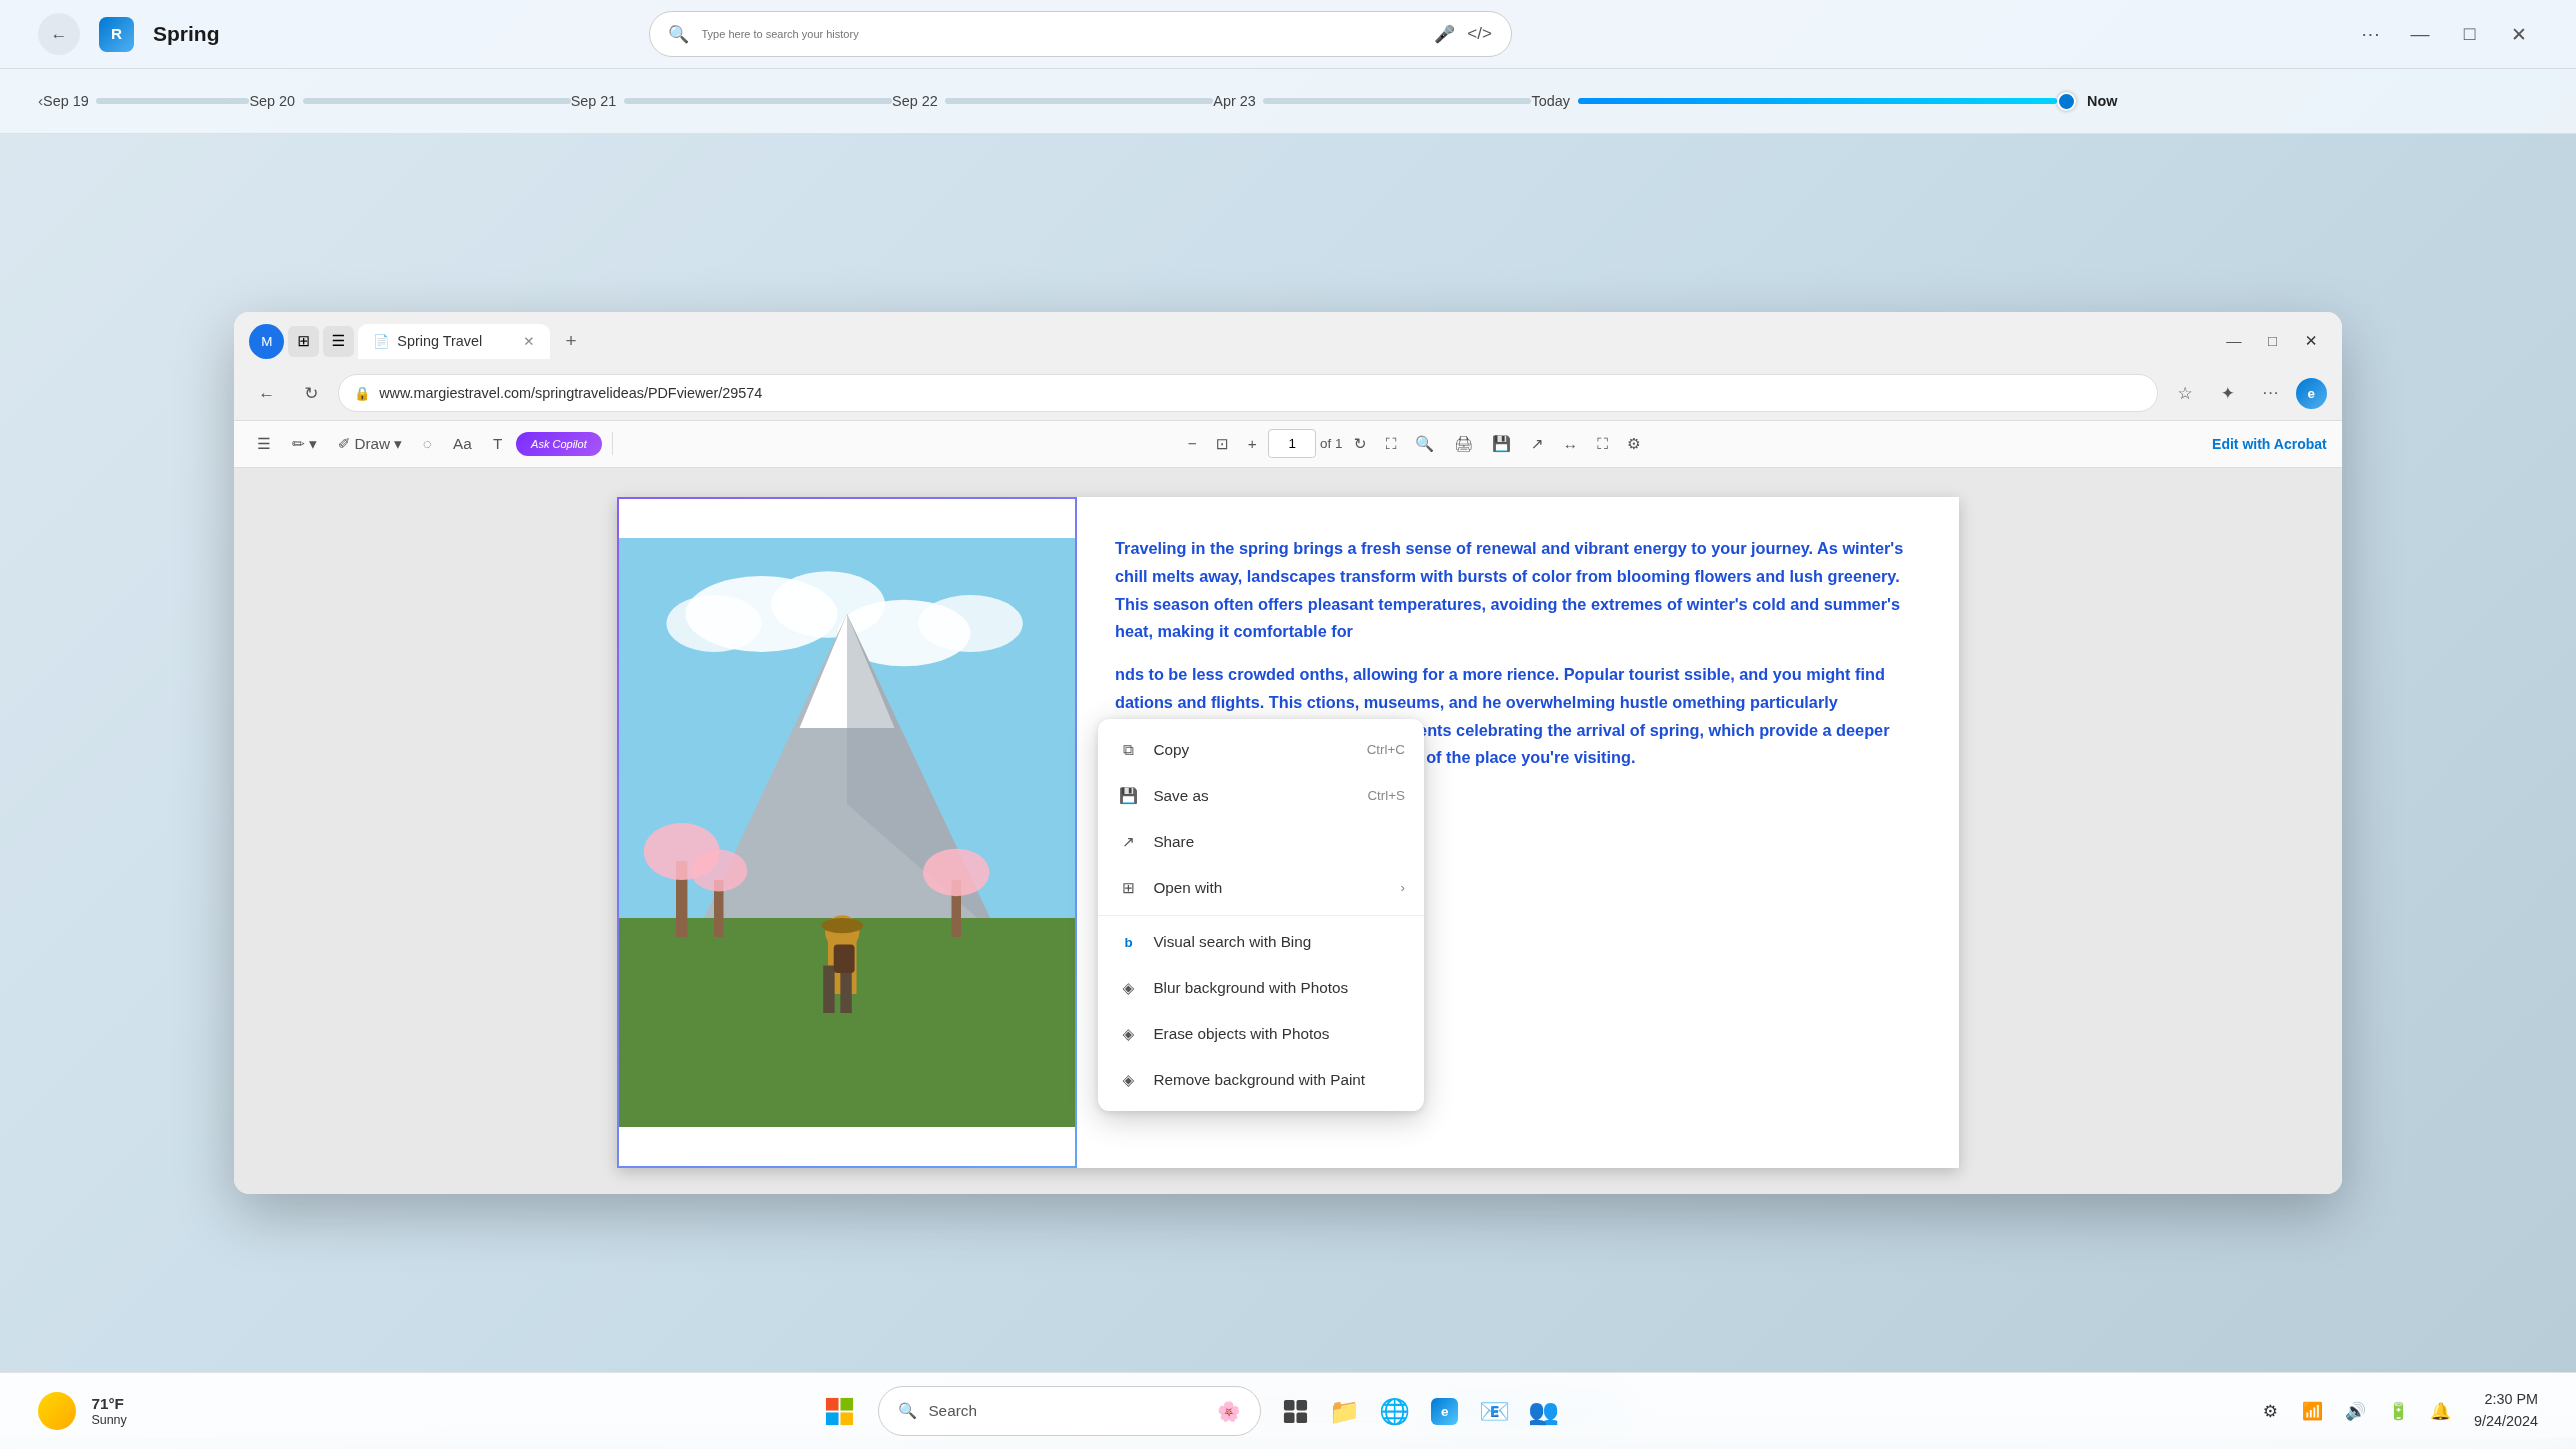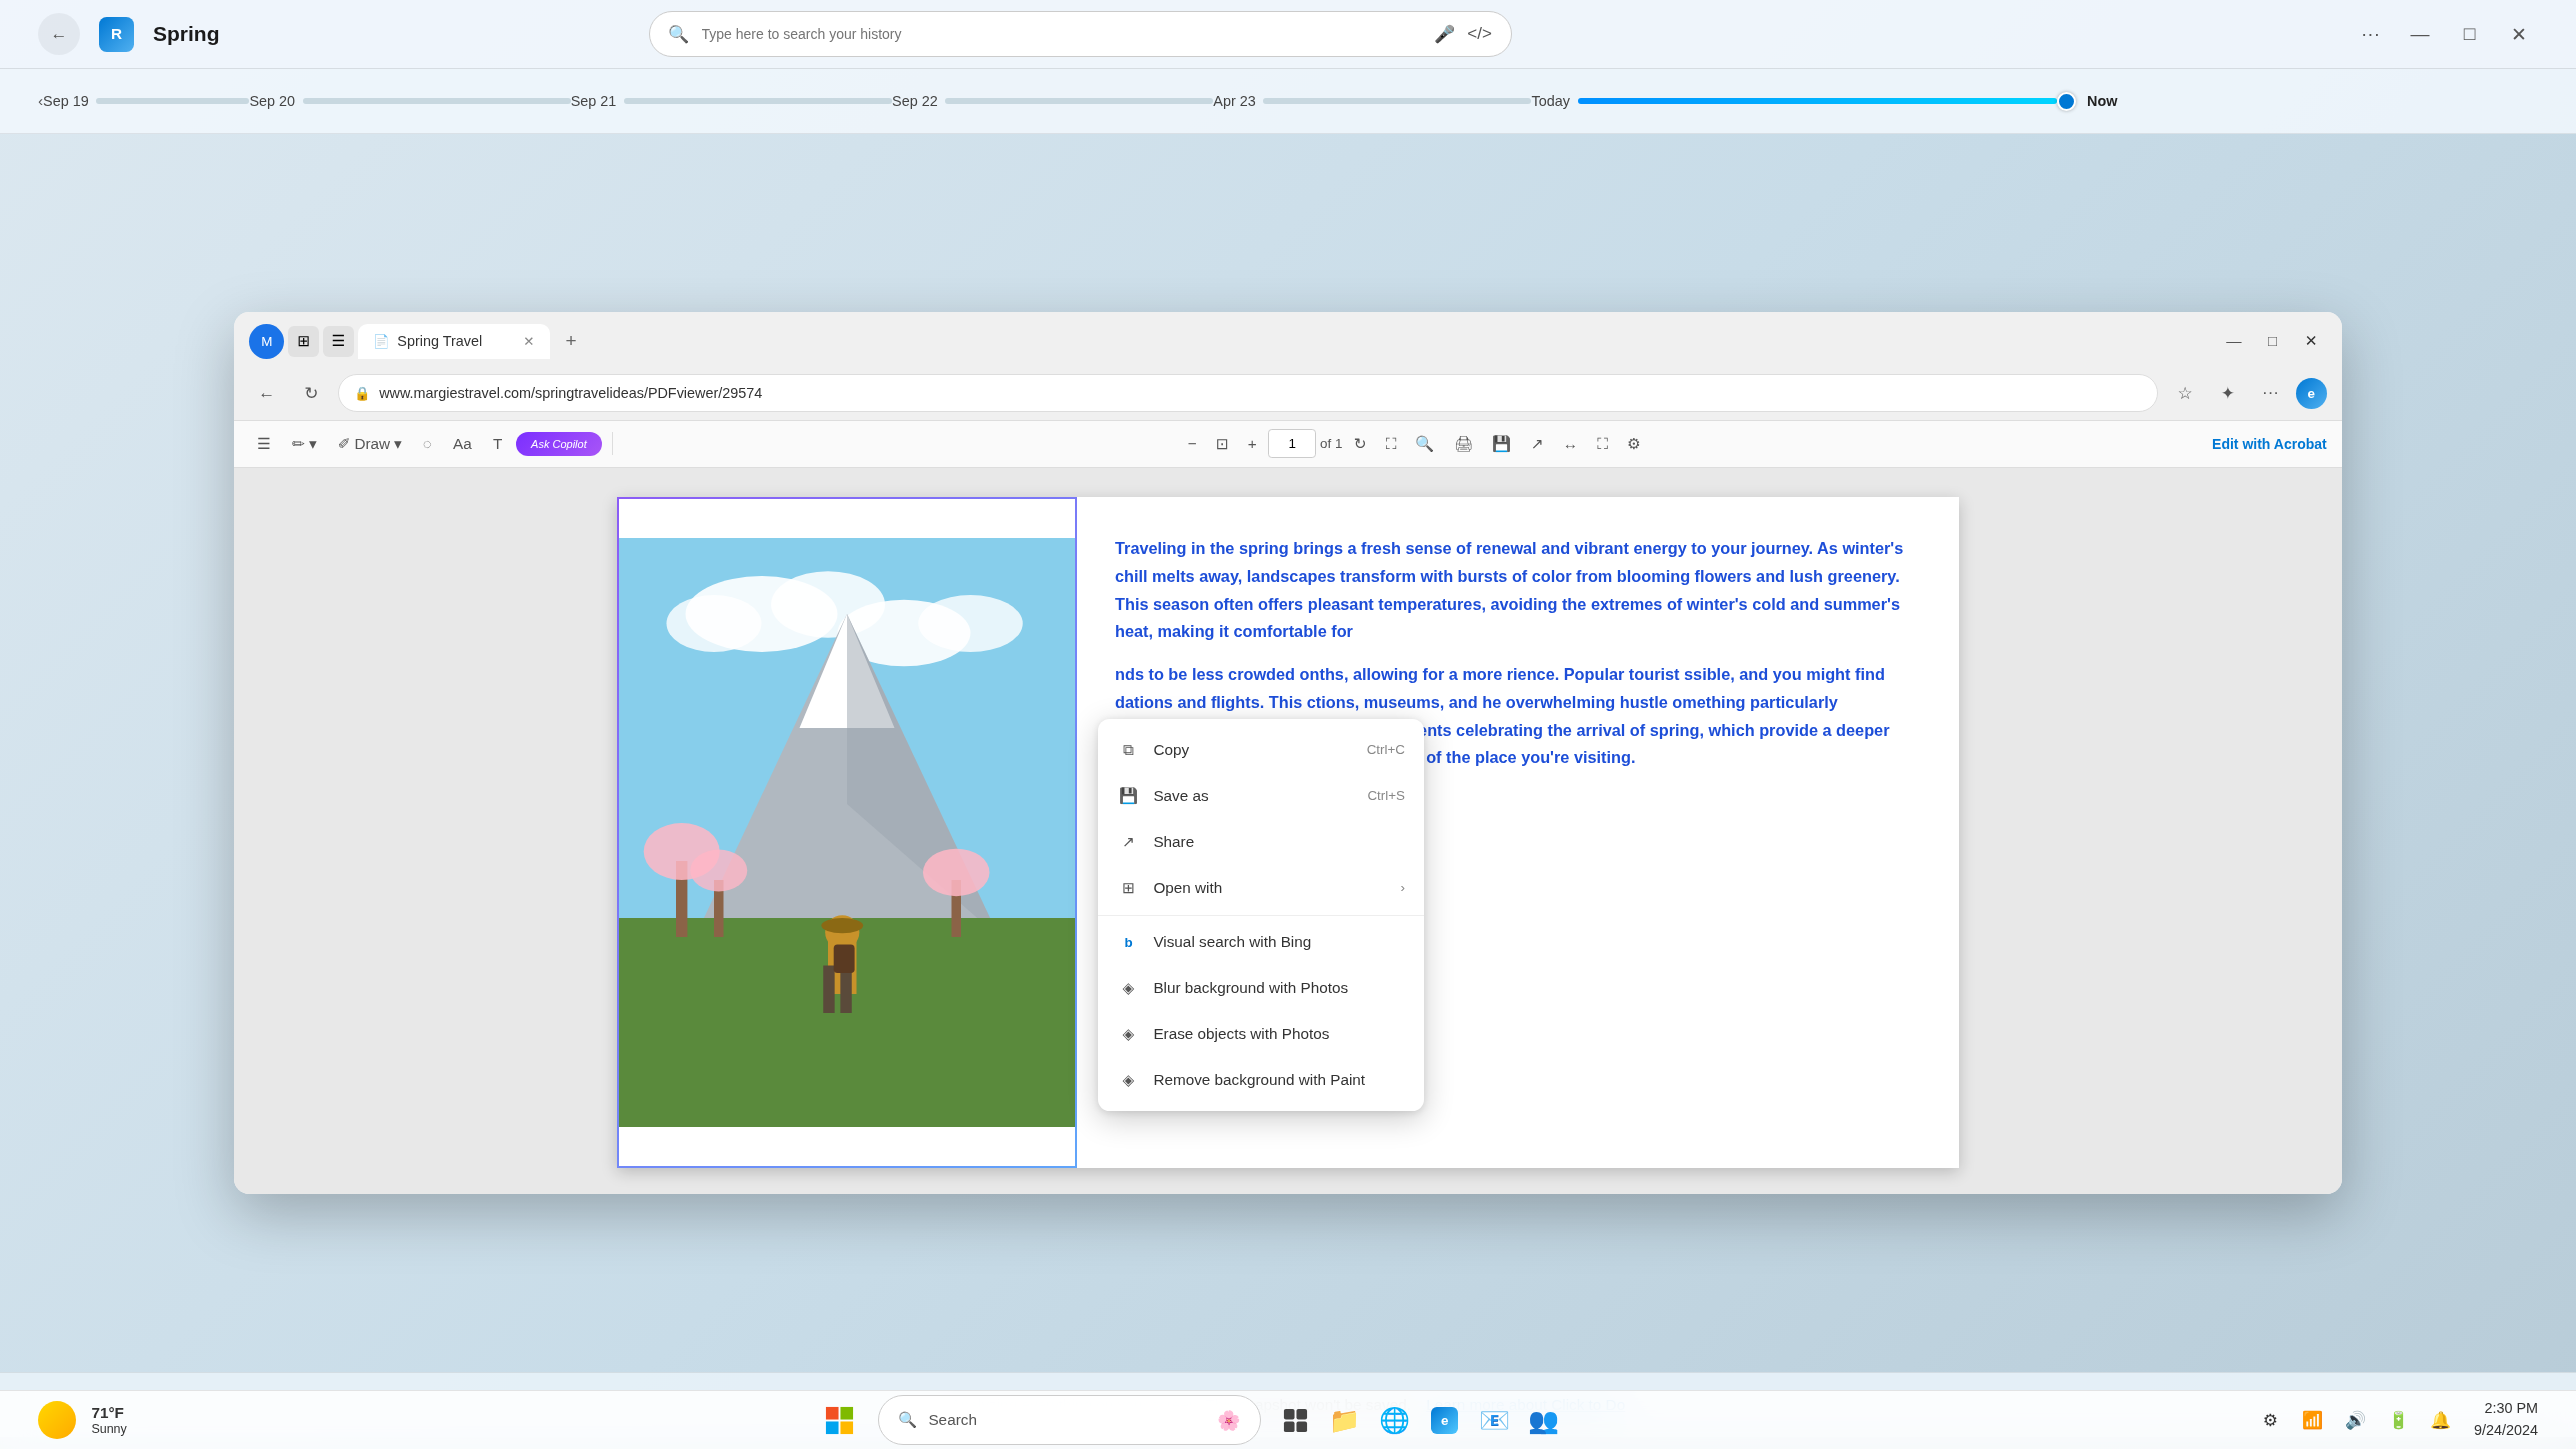--- a/index.html
+++ b/index.html
@@ -401,21 +401,21 @@
       color: #0078d4;
       text-decoration: underline;
       cursor: pointer;
     }
 
     
     .taskbar {
       position: absolute;
       bottom: 0;
       width: 100%;
-      height: 59px;
+      height: 77px;
       background: rgba(255,255,255,0.85);
       backdrop-filter: blur(19px);
       display: flex;
       align-items: center;
       justify-content: space-between;
       padding: 0 38px;
       border-top: 1px solid rgba(0,0,0,0.1);
     }
     .taskbar-left {
       display: flex;
@@ -533,21 +533,21 @@
 </head>
 <body>
 
 <div class="recall-bar">
   <button class="recall-back-btn">←</button>
   <div class="recall-logo">R</div>
   <span class="recall-title">Spring</span>
 
   <div class="recall-search-bar">
     <span class="recall-search-icon">🔍</span>
-    <input type="text" style="flex: 1 1 0%; border: none; outline: none; font-size: 14px; color: rgb(85, 85, 85);" placeholder="Type here to search your history">
+    <input type="text" style="flex: 1 1 0%; border: none; outline: none; font-size: 11px; color: rgb(85, 85, 85);" placeholder="Type here to search your history">
     <button class="recall-mic-btn">🎤</button>
     <button class="recall-code-btn">&lt;/&gt;</button>
   </div>
 
   <div class="recall-controls">
     <button class="recall-ctrl-btn">···</button>
     <button class="recall-ctrl-btn">—</button>
     <button class="recall-ctrl-btn">□</button>
     <button class="recall-ctrl-btn">✕</button>
   </div>

